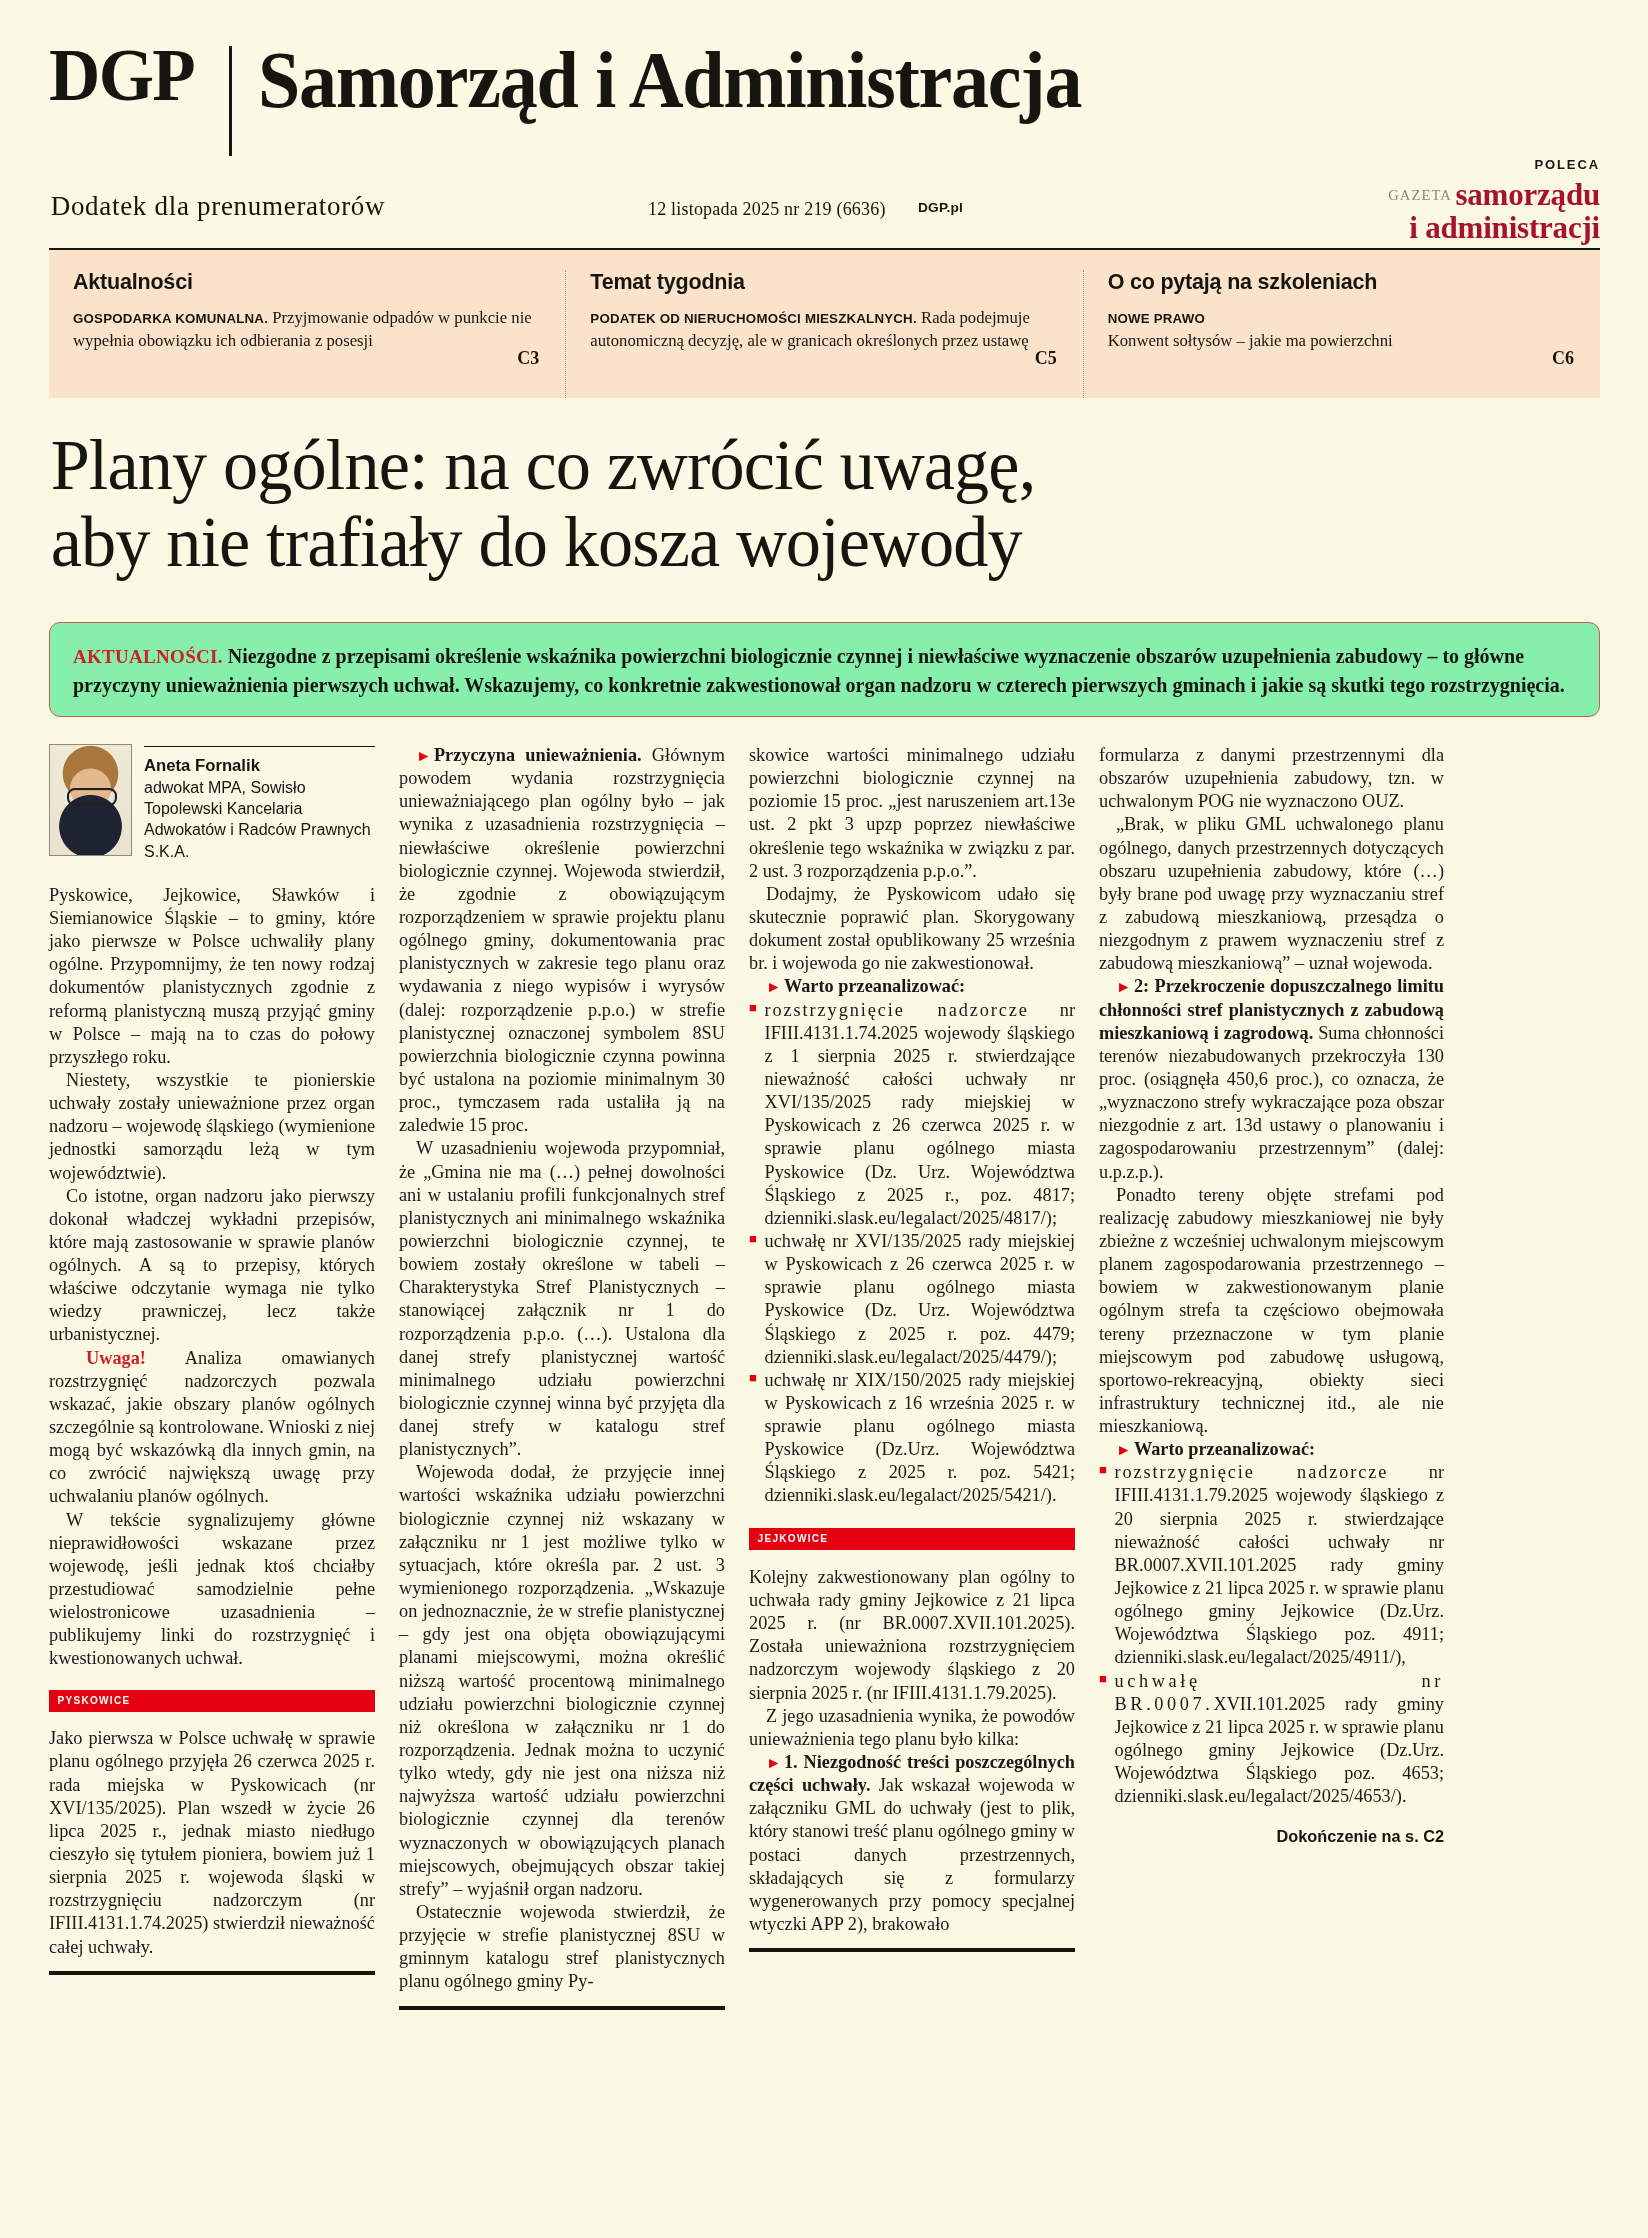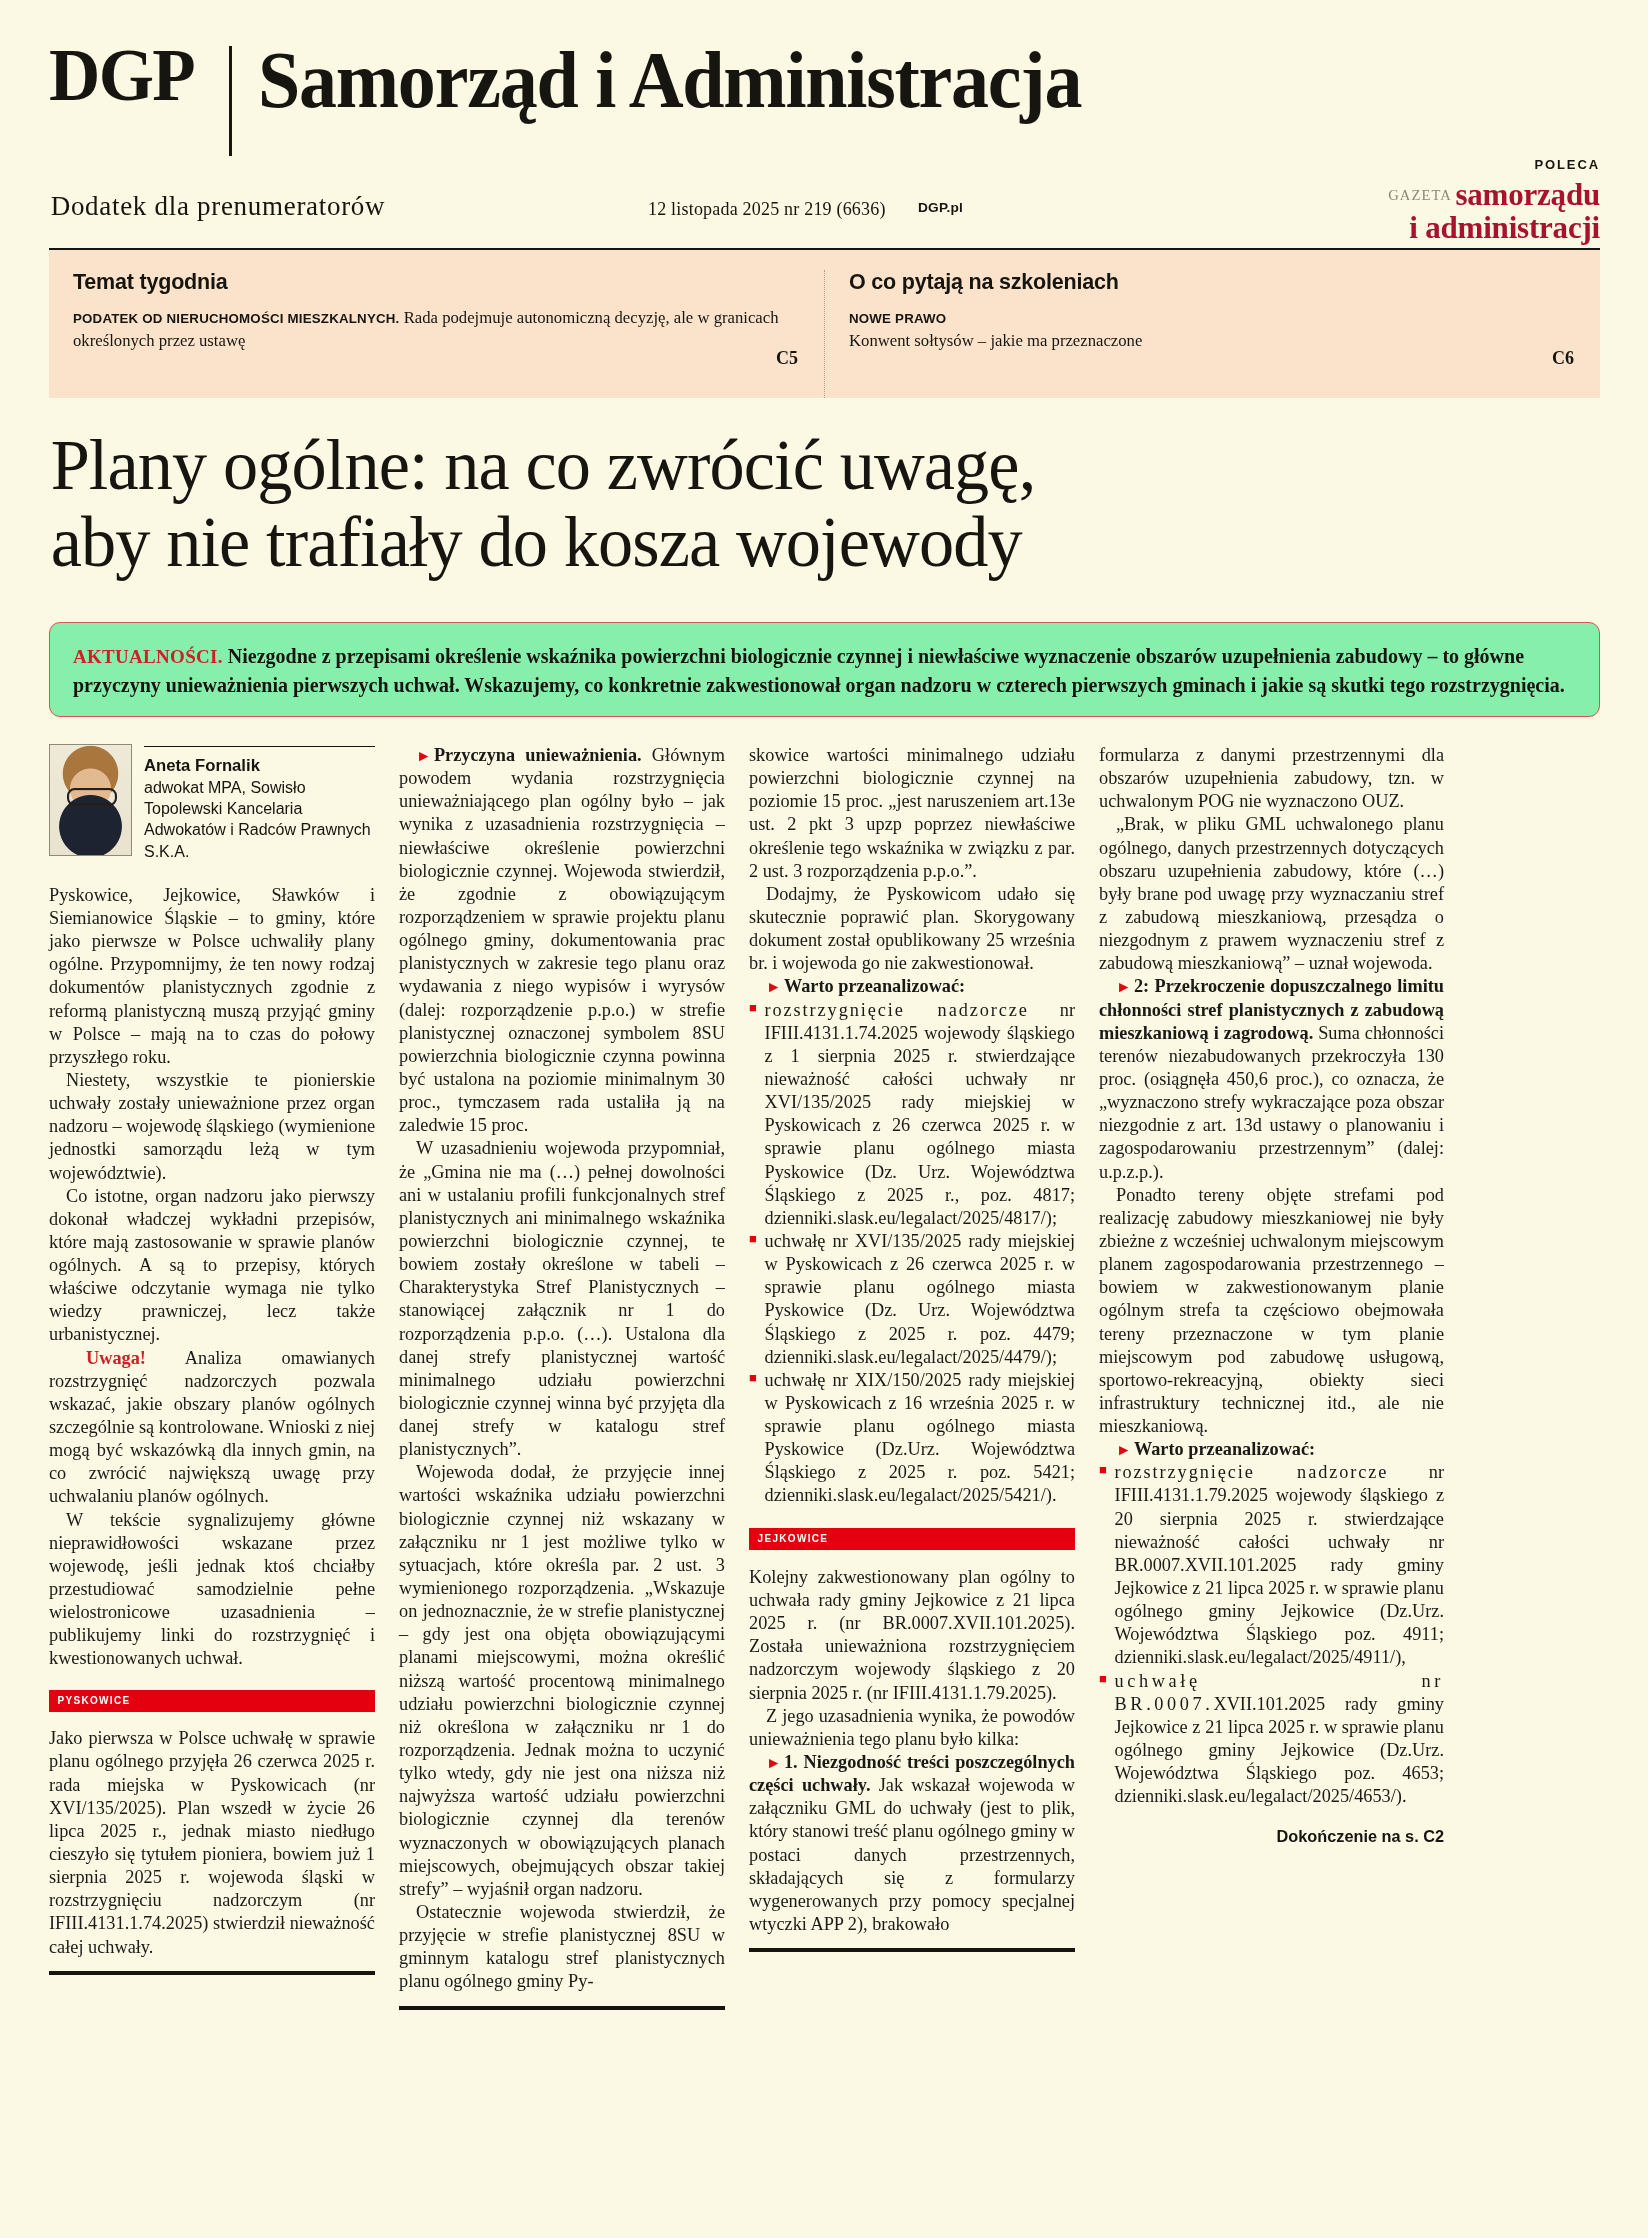--- a/index.html
+++ b/index.html
@@ -371,27 +371,32 @@
         <span class="promo-big">samorządu</span>
       </span>
       <span class="promo-l2">i administracji</span>
     </div>
   </div>
 
   <div class="rule-top"></div>
 
   <div class="teasers">
     <div class="teaser">
+      <div class="teaser-title">Aktualności</div>
+      <div class="teaser-body"><span class="teaser-kicker">GOSPODARKA KOMUNALNA.</span><span> Przyjmowanie odpadów w punkcie nie wypełnia obowiązku ich odbierania z posesji</span></div>
+      <div class="teaser-page">C3</div>
+    </div>
+    <div class="teaser">
       <div class="teaser-title">Temat tygodnia</div>
       <div class="teaser-body"><span class="teaser-kicker">PODATEK OD NIERUCHOMOŚCI MIESZKALNYCH.</span><span> Rada podejmuje autonomiczną decyzję, ale w granicach określonych przez ustawę</span></div>
       <div class="teaser-page">C5</div>
     </div>
     <div class="teaser">
       <div class="teaser-title">O co pytają na szkoleniach</div>
-      <div class="teaser-body"><span class="teaser-kicker">NOWE PRAWO</span><br><span>Konwent sołtysów – jakie ma przeznaczone</span></div>
+      <div class="teaser-body"><span class="teaser-kicker">NOWE PRAWO</span><br><span>Konwent sołtysów – jakie ma powierzchni</span></div>
       <div class="teaser-page">C6</div>
     </div>
   </div>
 
   <div class="headline">
     <div>Plany ogólne: na co zwrócić uwagę,</div>
     <div>aby nie trafiały do kosza wojewody</div>
   </div>
 
   <div class="leadbox">

